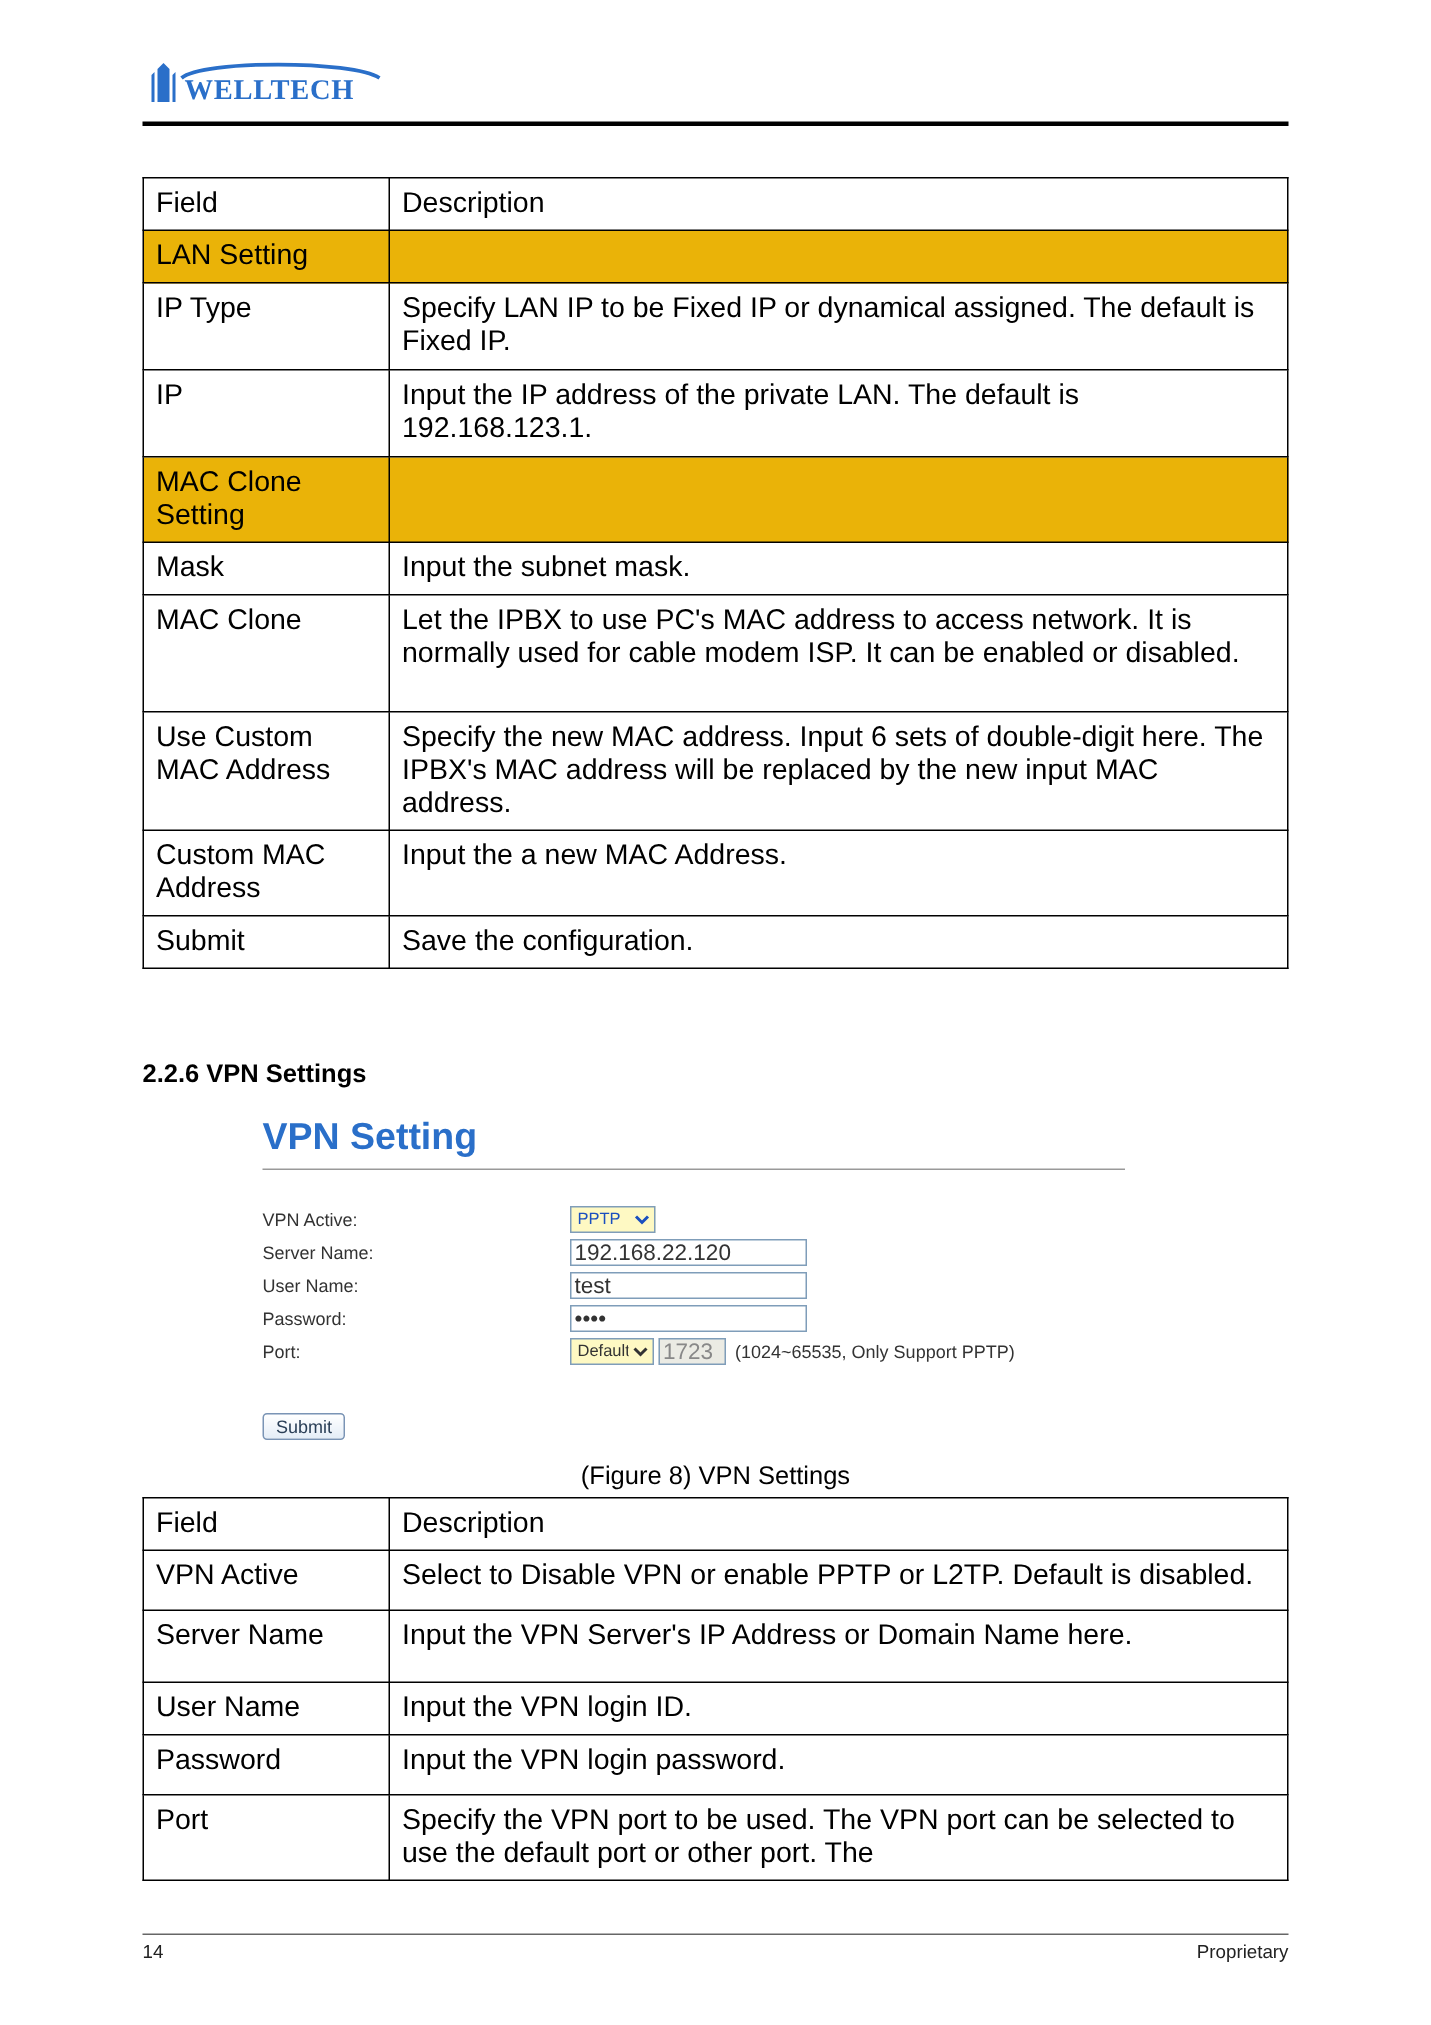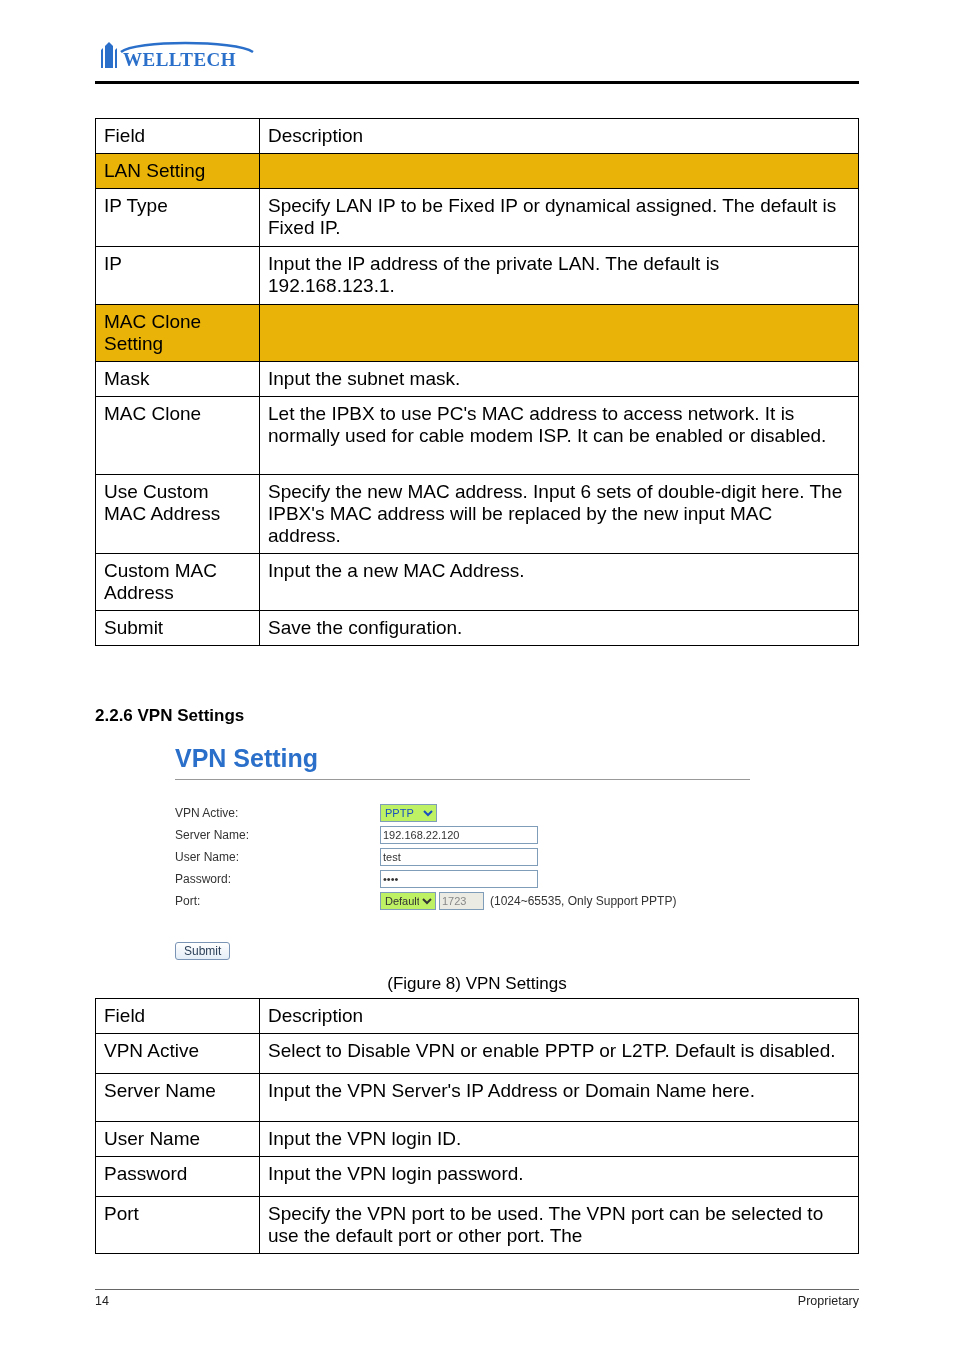--- a/index.html
+++ b/index.html
@@ -77,30 +77,30 @@
   }
   .vpn-label {
     width: 205px;
   }
   .vpn-row input[type="text"],
   .vpn-row input[type="password"] {
     width: 158px;
     height: 18px;
     border: 1px solid #7f9db9;
     font-family: 'Trebuchet MS', Verdana, sans-serif;
-    font-size: 11px;
+    font-size: 15px;
     padding: 0 2px;
     color: #333;
   }
   .vpn-row select {
     height: 18px;
     border: 1px solid #7f9db9;
     font-family: 'Trebuchet MS', Verdana, sans-serif;
     font-size: 11px;
-    background: #bef264;
+    background: #fef9c3;
     color: #333;
   }
   .vpn-row select.sel-active { width: 57px; color: #1a4fbf; }
   .vpn-row select.sel-port { width: 56px; }
   .vpn-row input.port-val {
     width: 45px;
     background: #ebebe4;
     color: #888;
     margin-left: 3px;
   }

